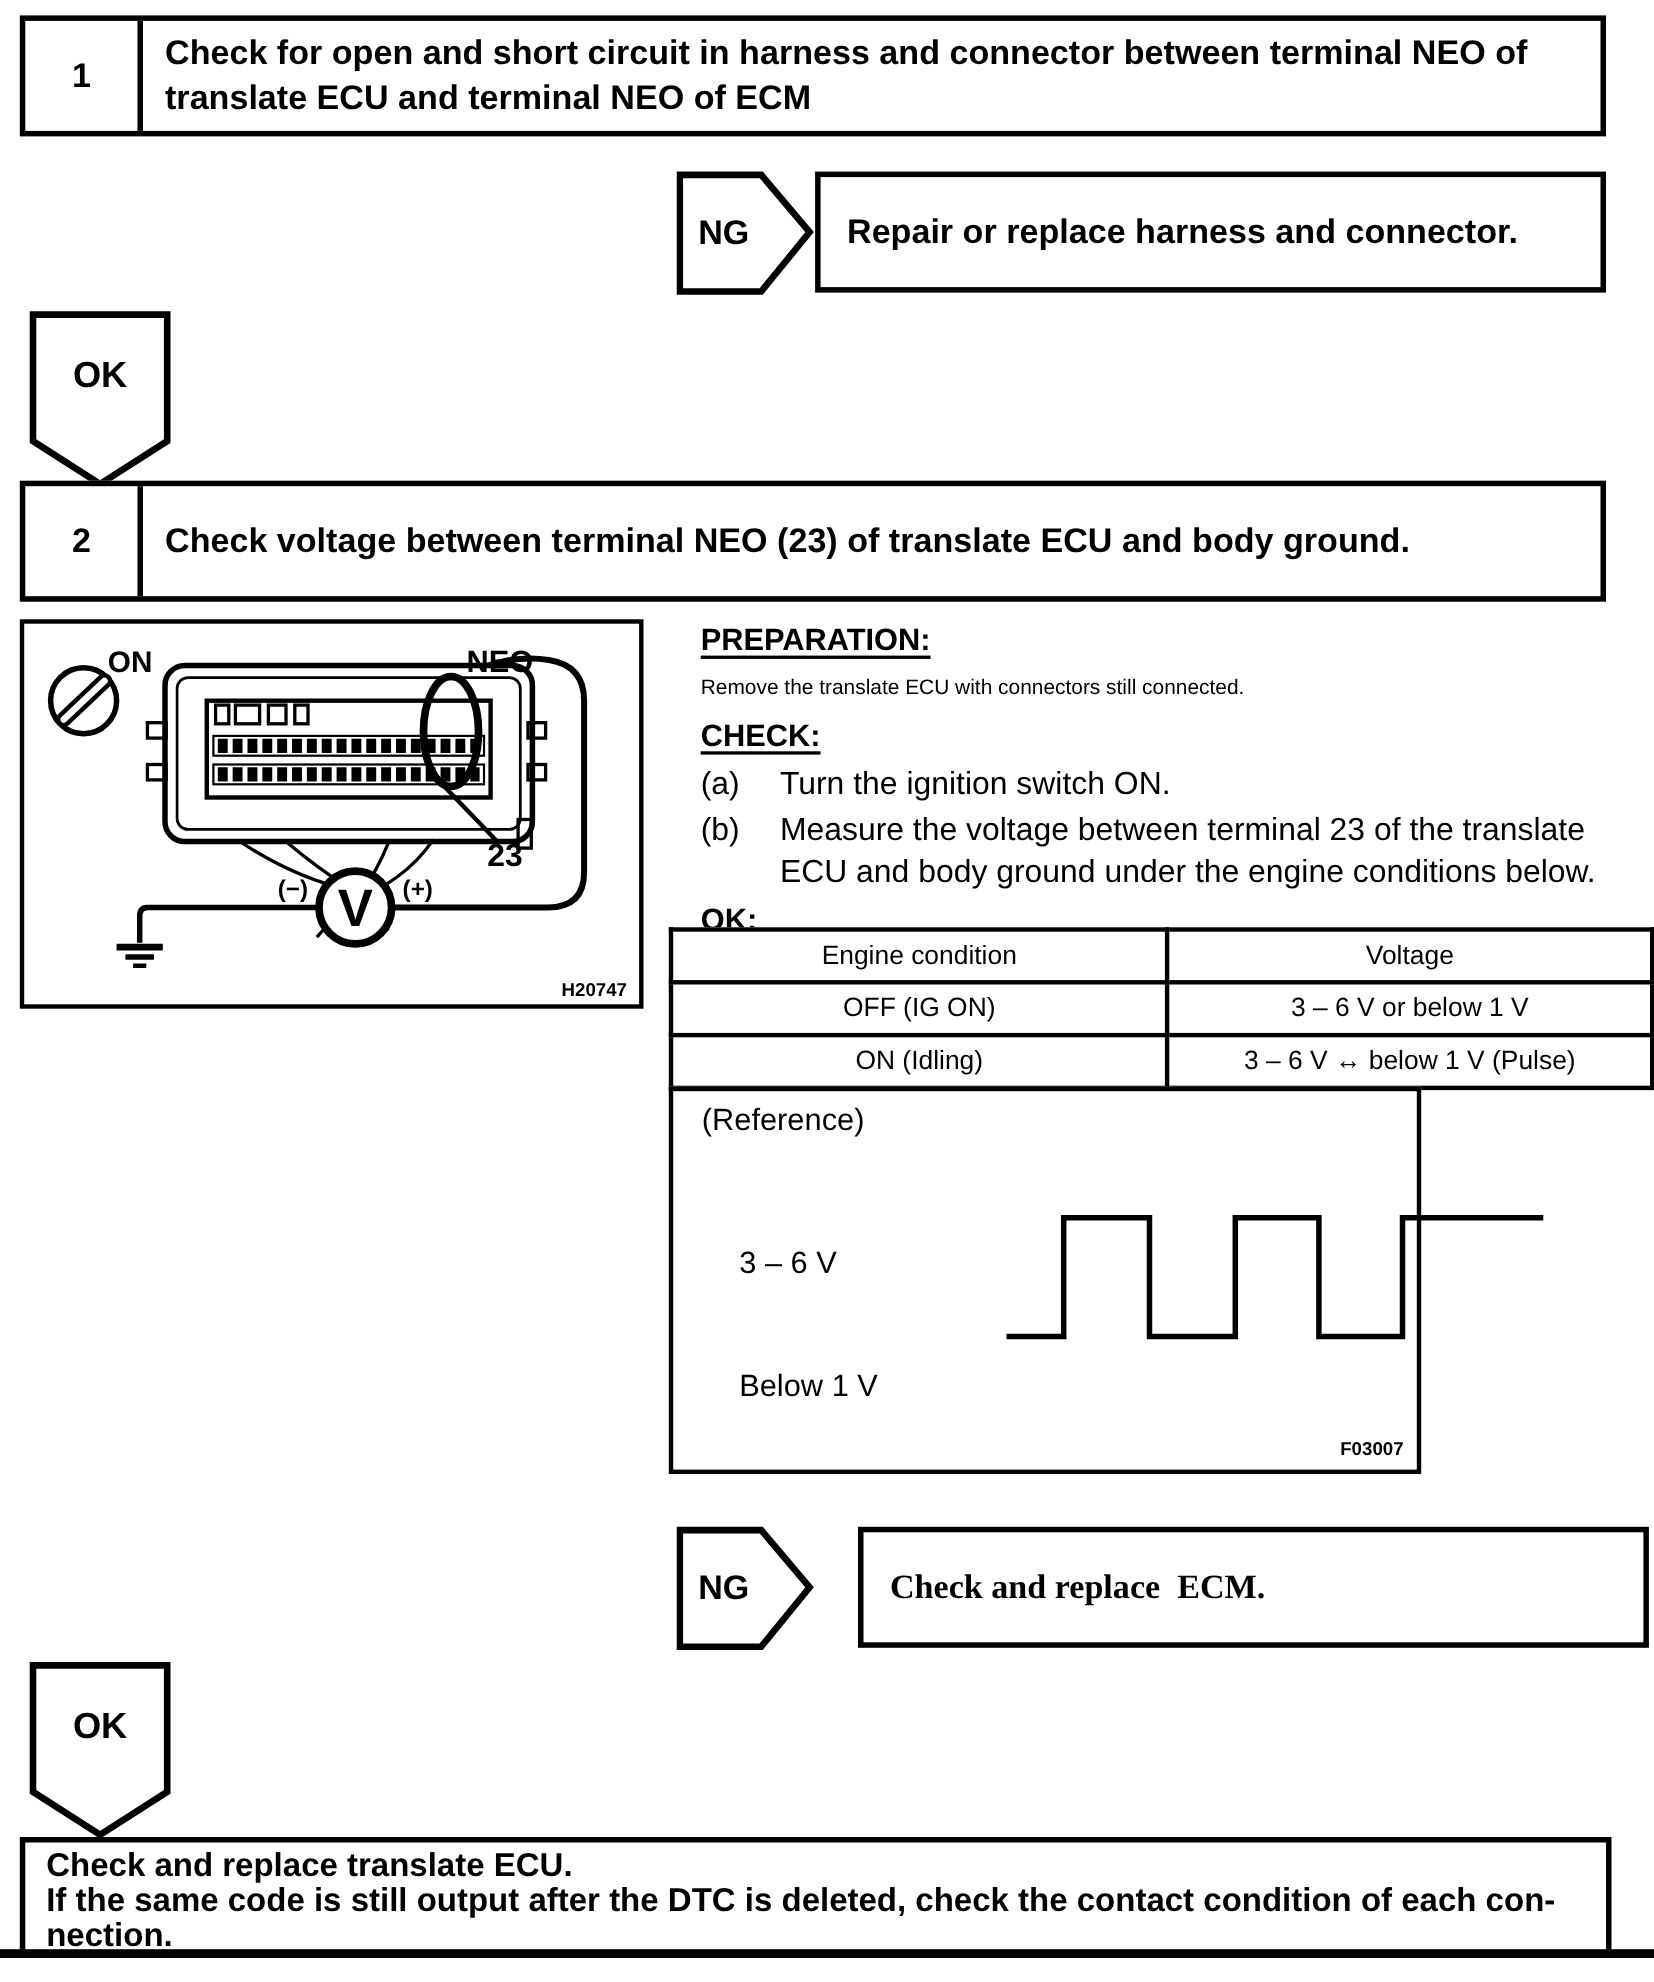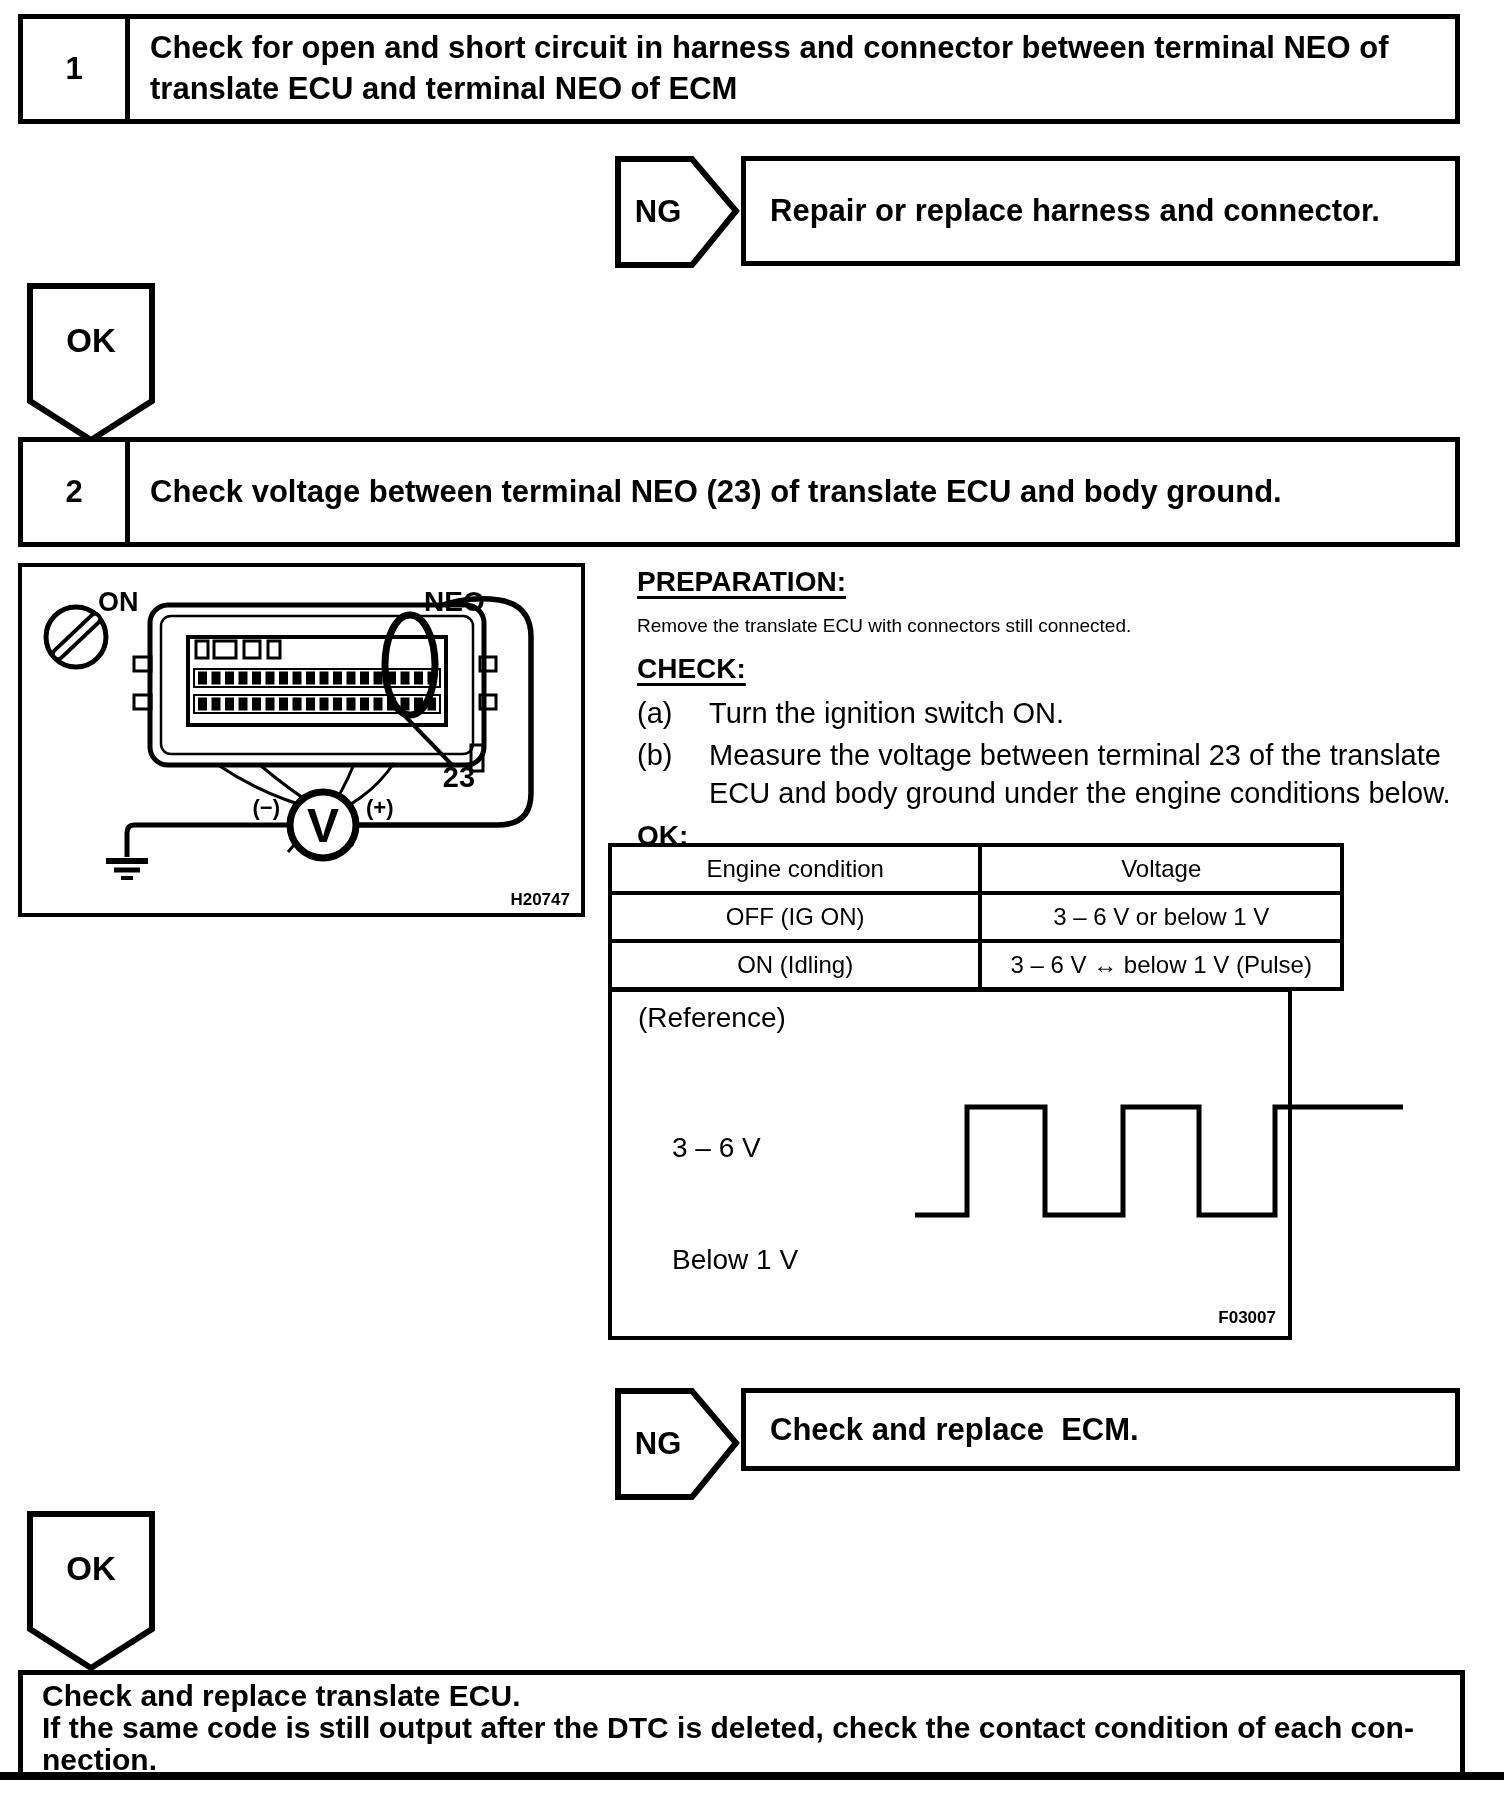--- a/index.html
+++ b/index.html
@@ -139,21 +139,21 @@
     <div class="ins-step-label">(a)</div>
     <div class="ins-step-text">Turn the ignition switch ON.</div>
   </div>
   <div class="ins-step">
     <div class="ins-step-label">(b)</div>
     <div class="ins-step-text">Measure the voltage between terminal 23 of the translate ECU and body ground under the engine conditions below.</div>
   </div>
   <div class="ins-head" style="margin-top:6px;">OK:</div>
 </div>
 
-<table class="vt abs" style="left:608px;top:843px;width:736px;">
+<table class="vt abs" style="left:608px;top:843px;width:896px;">
   <colgroup>
       <col style="width:50.6%">
       <col style="width:49.4%">
     </colgroup>
   <tbody>
       <tr>
     <th>Engine condition</th>
     <th>Voltage</th>
   </tr>
   <tr>
@@ -176,21 +176,21 @@
   </svg>
   <div class="fig-id" style="right:12px;bottom:8px;">F03007</div>
 </div>
 
 <div class="tag" style="left:615px;top:1387px;width:126px;height:114px;">
   <svg width="126" height="114" viewBox="0 0 126 114">
     <polygon points="3,4 77,4 121,56 77,110 3,110" fill="#fff" stroke="#000" stroke-width="6"></polygon>
   </svg>
   <div class="tag-label" style="left:0;top:0;width:86px;height:114px;display:flex;align-items:center;justify-content:center;">NG</div>
 </div>
-<div class="abs result-box" style="left:741px;top:1388px;width:719px;height:83px;">Check and replace  ECM.</div>
+<div class="abs result-box" style="left:780px;top:1388px;width:719px;height:110px;font-family:Liberation Serif, serif;">Check and replace  ECM.</div>
 
 <div class="tag" style="left:26px;top:1510px;width:130px;height:164px;">
   <svg width="130" height="164" viewBox="0 0 130 164">
     <polygon points="4,4 126,4 126,119 65,158 4,119" fill="#fff" stroke="#000" stroke-width="6"></polygon>
   </svg>
   <div class="tag-label" style="left:0;top:26px;width:130px;height:66px;display:flex;align-items:center;justify-content:center;font-size:33px;">OK</div>
 </div>
 
 <div class="abs conclusion" style="left:18px;top:1670px;width:1447px;height:108px;">
   <div>Check and replace translate ECU.</div>

